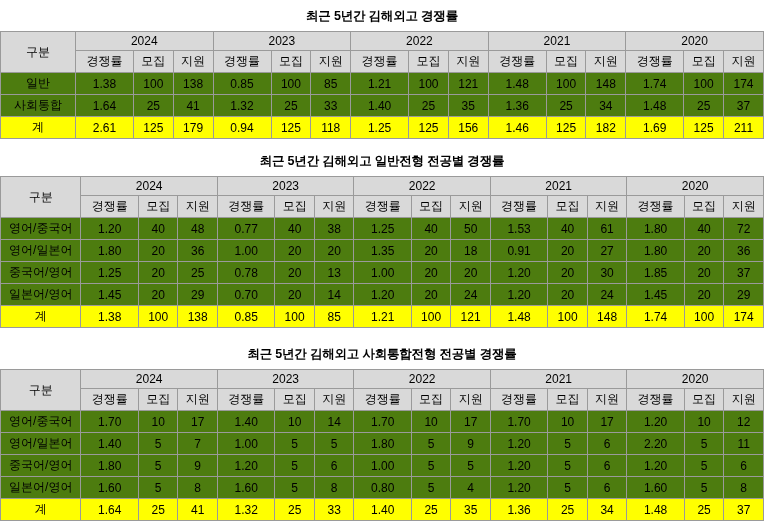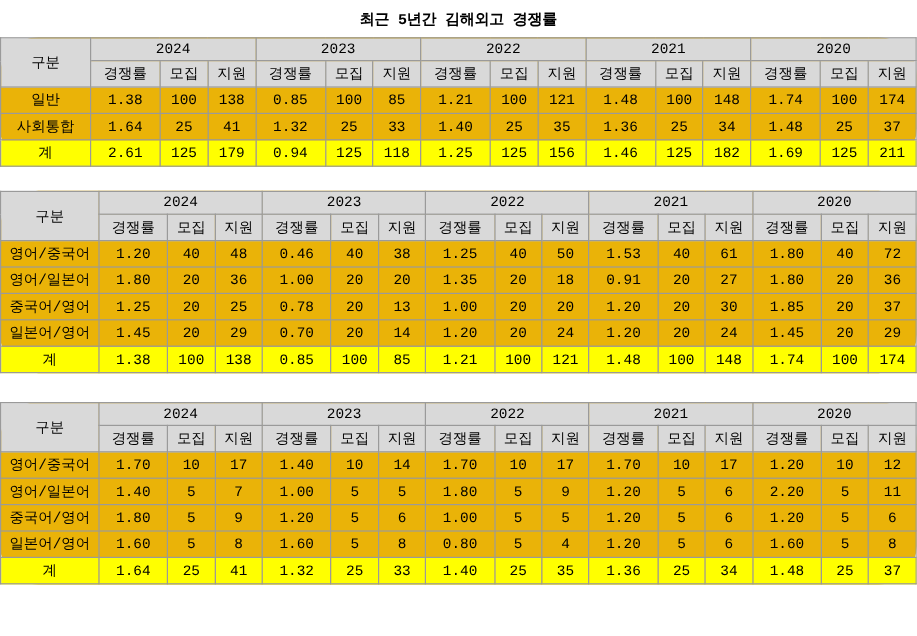--- a/index.html
+++ b/index.html
@@ -16,34 +16,32 @@
     overflow: hidden;
   }
   .page {
     position: relative;
     width: 764px;
     height: 530px;
     box-sizing: border-box;
   }
   .section {
     padding: 0;
-    font-family: Liberation Mono, monospace;
   }
   .title {
     text-align: center;
     font-weight: bold;
     font-size: 12.5px;
     color: #000000;
     letter-spacing: -0.2px;
   }
   table.grid {
     border-collapse: collapse;
     table-layout: fixed;
-    background: #eab308;
-    border-radius: 32px;
+    background: #4d7c0f;
   }
   table.grid td, table.grid th {
     border: 1px solid #9a9a9a;
     font-weight: normal;
     font-size: 12px;
     color: #000000;
     padding: 2px 4px;
     text-align: center;
     white-space: nowrap;
     height: 17px;
@@ -191,20 +189,21 @@
               <td class="num">1.69</td>
               <td class="num">125</td>
               <td class="num">211</td>
             </tr>
           </tbody>
       </table>
     </div>
   </div>
 
   <div class="section sec2">
+    <div class="title">최근 5년간 김해외고 일반전형 전공별 경쟁률</div>
     <div class="t-gap"></div>
     <div class="tbl-wrap">
       <table class="grid">
         <colgroup>
           <col class="c-label">
           <col class="c-rate">
             <col class="c-cap">
             <col class="c-app">
           <col class="c-rate">
             <col class="c-cap">
@@ -245,21 +244,21 @@
             <th class="hdr-grey">모집</th>
             <th class="hdr-grey">지원</th>
           </tr>
         </thead>
         <tbody>
             <tr>
               <td class="row-label">영어/중국어</td>
               <td class="num">1.20</td>
               <td class="num">40</td>
               <td class="num">48</td>
-              <td class="num">0.46</td>
+              <td class="num">0.77</td>
               <td class="num">40</td>
               <td class="num">38</td>
               <td class="num">1.25</td>
               <td class="num">40</td>
               <td class="num">50</td>
               <td class="num">1.53</td>
               <td class="num">40</td>
               <td class="num">61</td>
               <td class="num">1.80</td>
               <td class="num">40</td>
@@ -336,20 +335,21 @@
               <td class="num">1.74</td>
               <td class="num">100</td>
               <td class="num">174</td>
             </tr>
           </tbody>
       </table>
     </div>
   </div>
 
   <div class="section sec3">
+    <div class="title">최근 5년간 김해외고 사회통합전형 전공별 경쟁률</div>
     <div class="t-gap"></div>
     <div class="tbl-wrap">
       <table class="grid">
         <colgroup>
           <col class="c-label">
           <col class="c-rate">
             <col class="c-cap">
             <col class="c-app">
           <col class="c-rate">
             <col class="c-cap">

